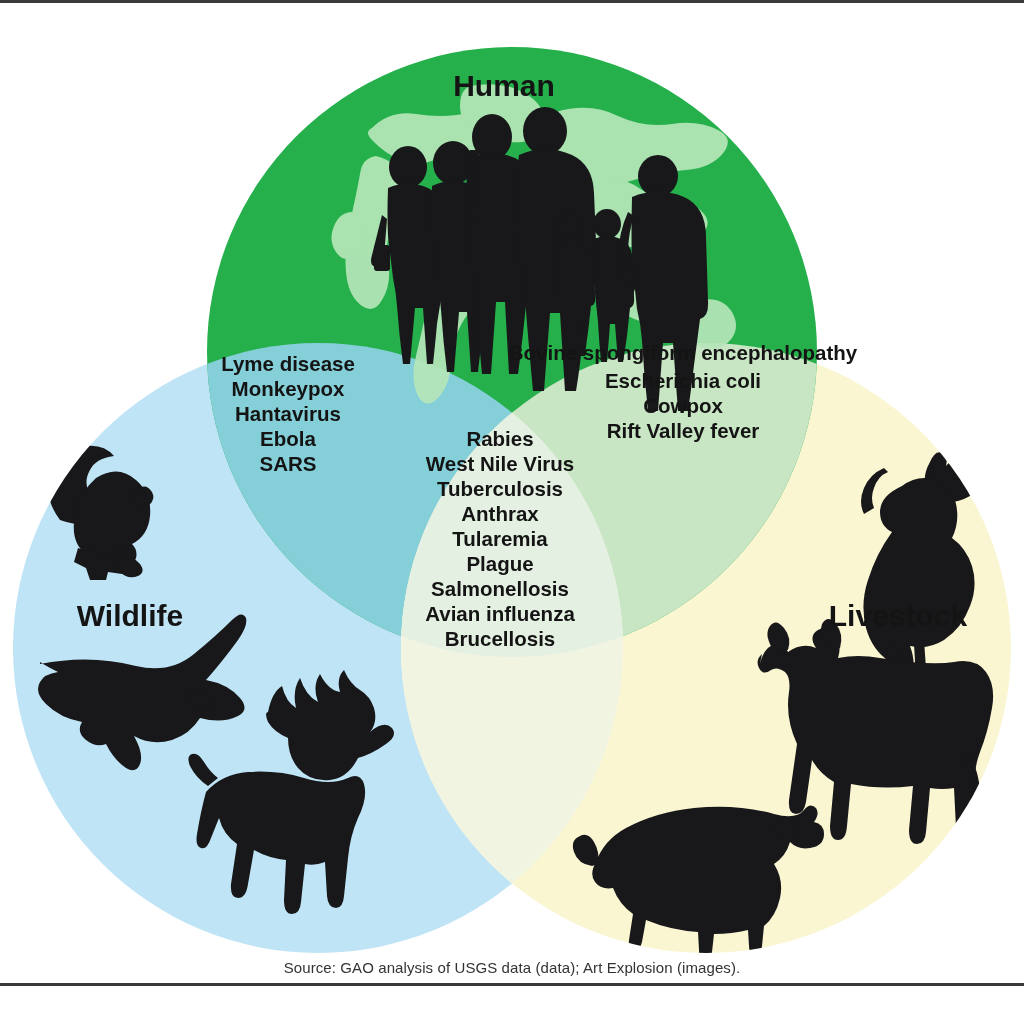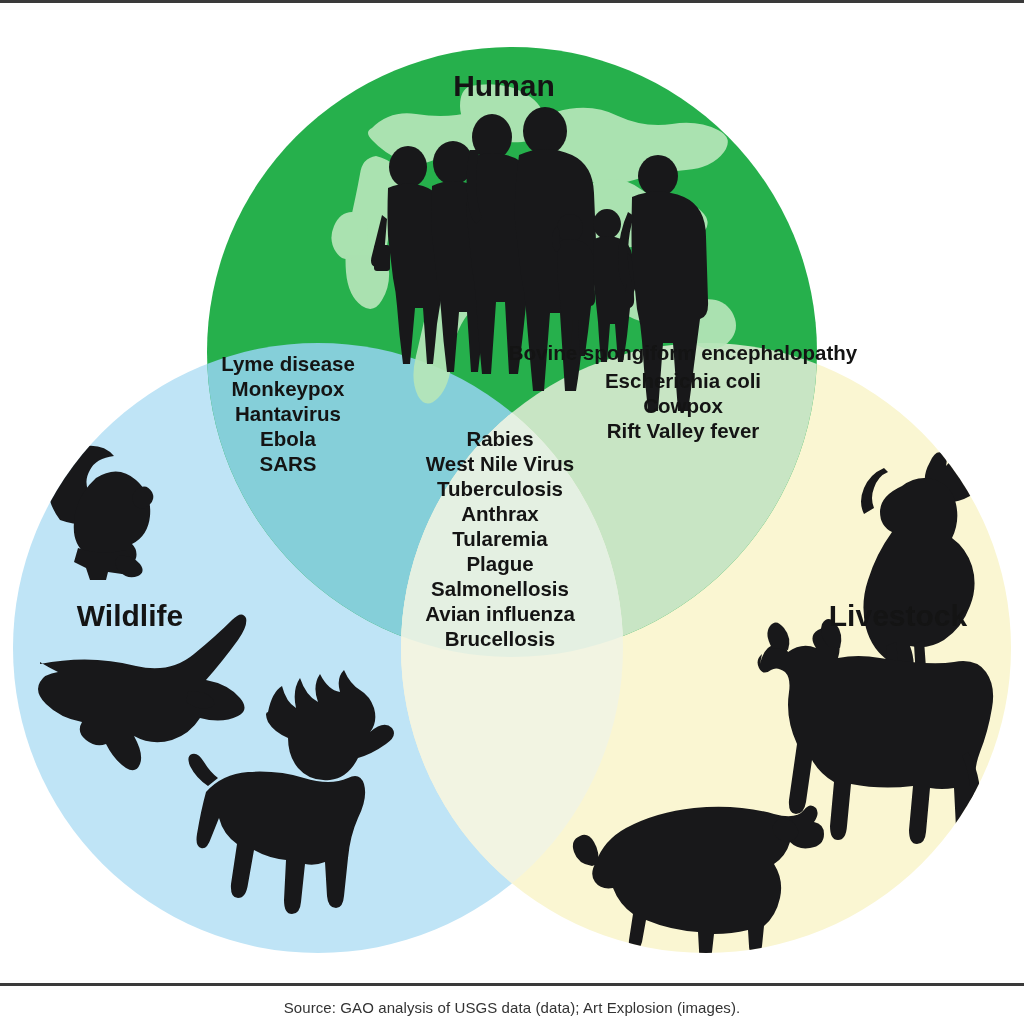--- a/index.html
+++ b/index.html
@@ -38,21 +38,21 @@
     background: #3a3a3a;
   }
   #venn-svg {
     position: absolute;
     left: 0;
     top: 0;
   }
   .source-note {
     position: absolute;
     left: 0;
-    top: 999px;
+    top: 959px;
     width: 1024px;
     text-align: center;
     font-family: "Liberation Sans", sans-serif;
     font-size: 15px;
     color: #333333;
     letter-spacing: 0.1px;
   }
   text {
     font-family: "Liberation Sans", sans-serif;
     font-weight: bold;

